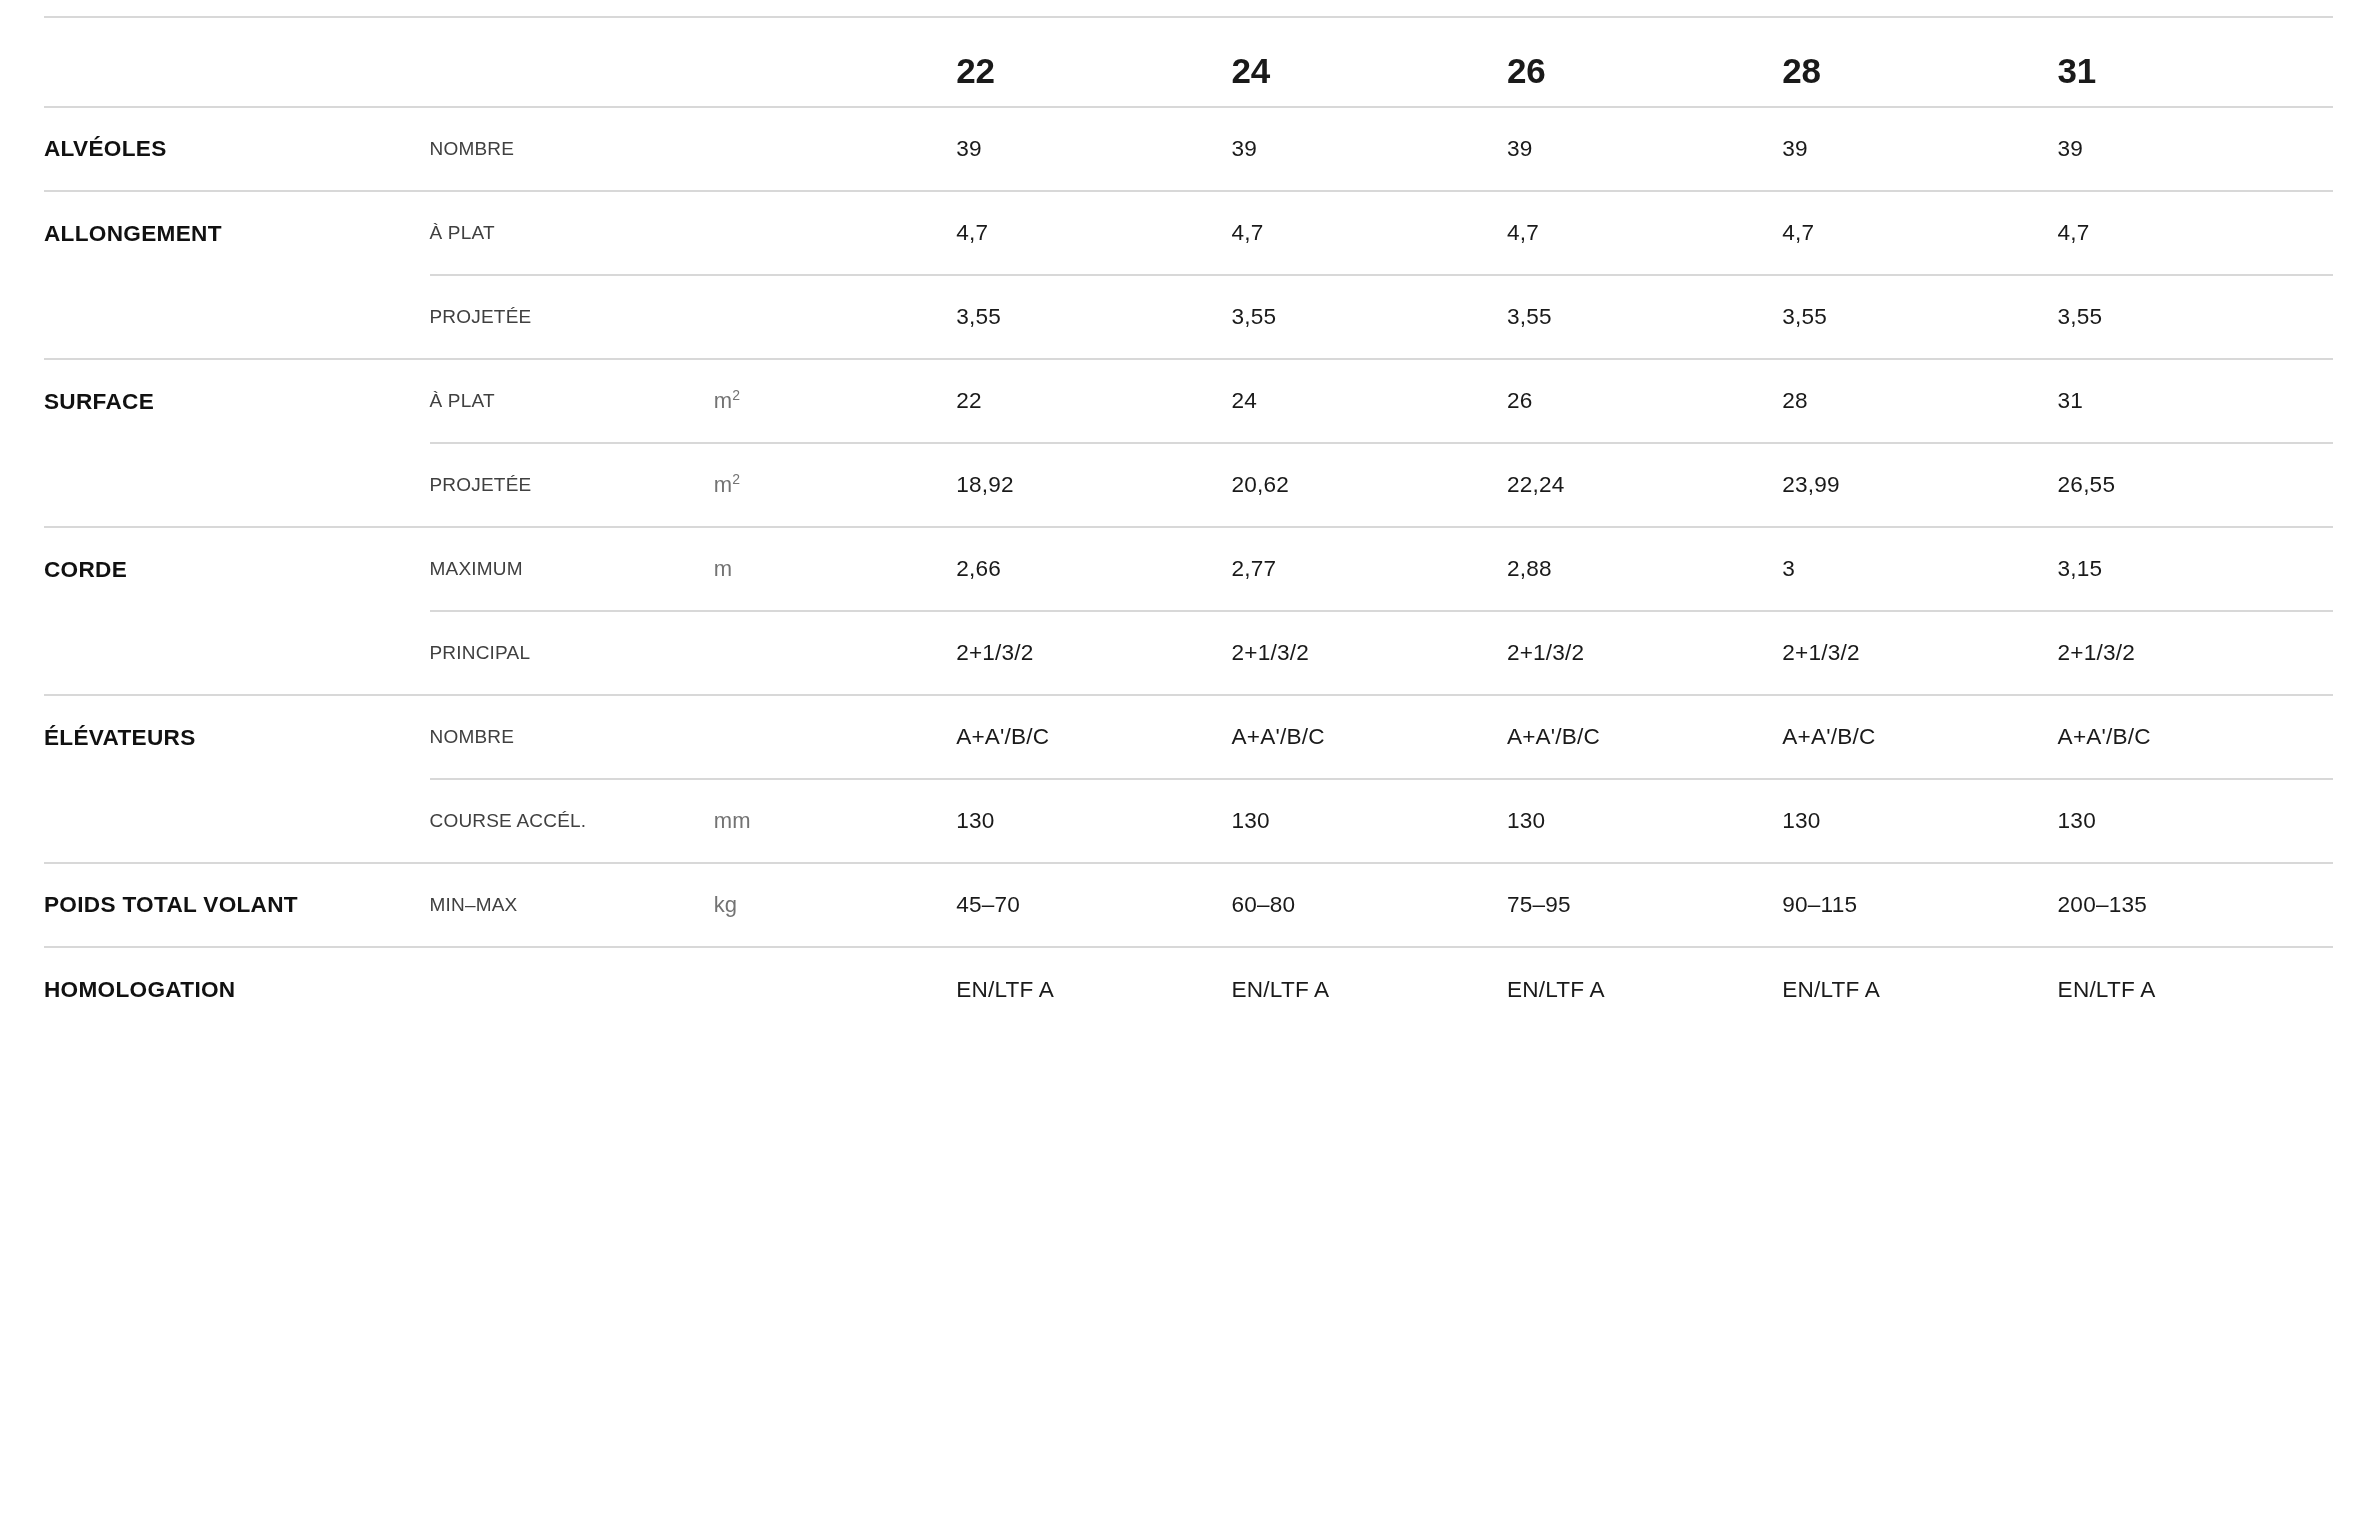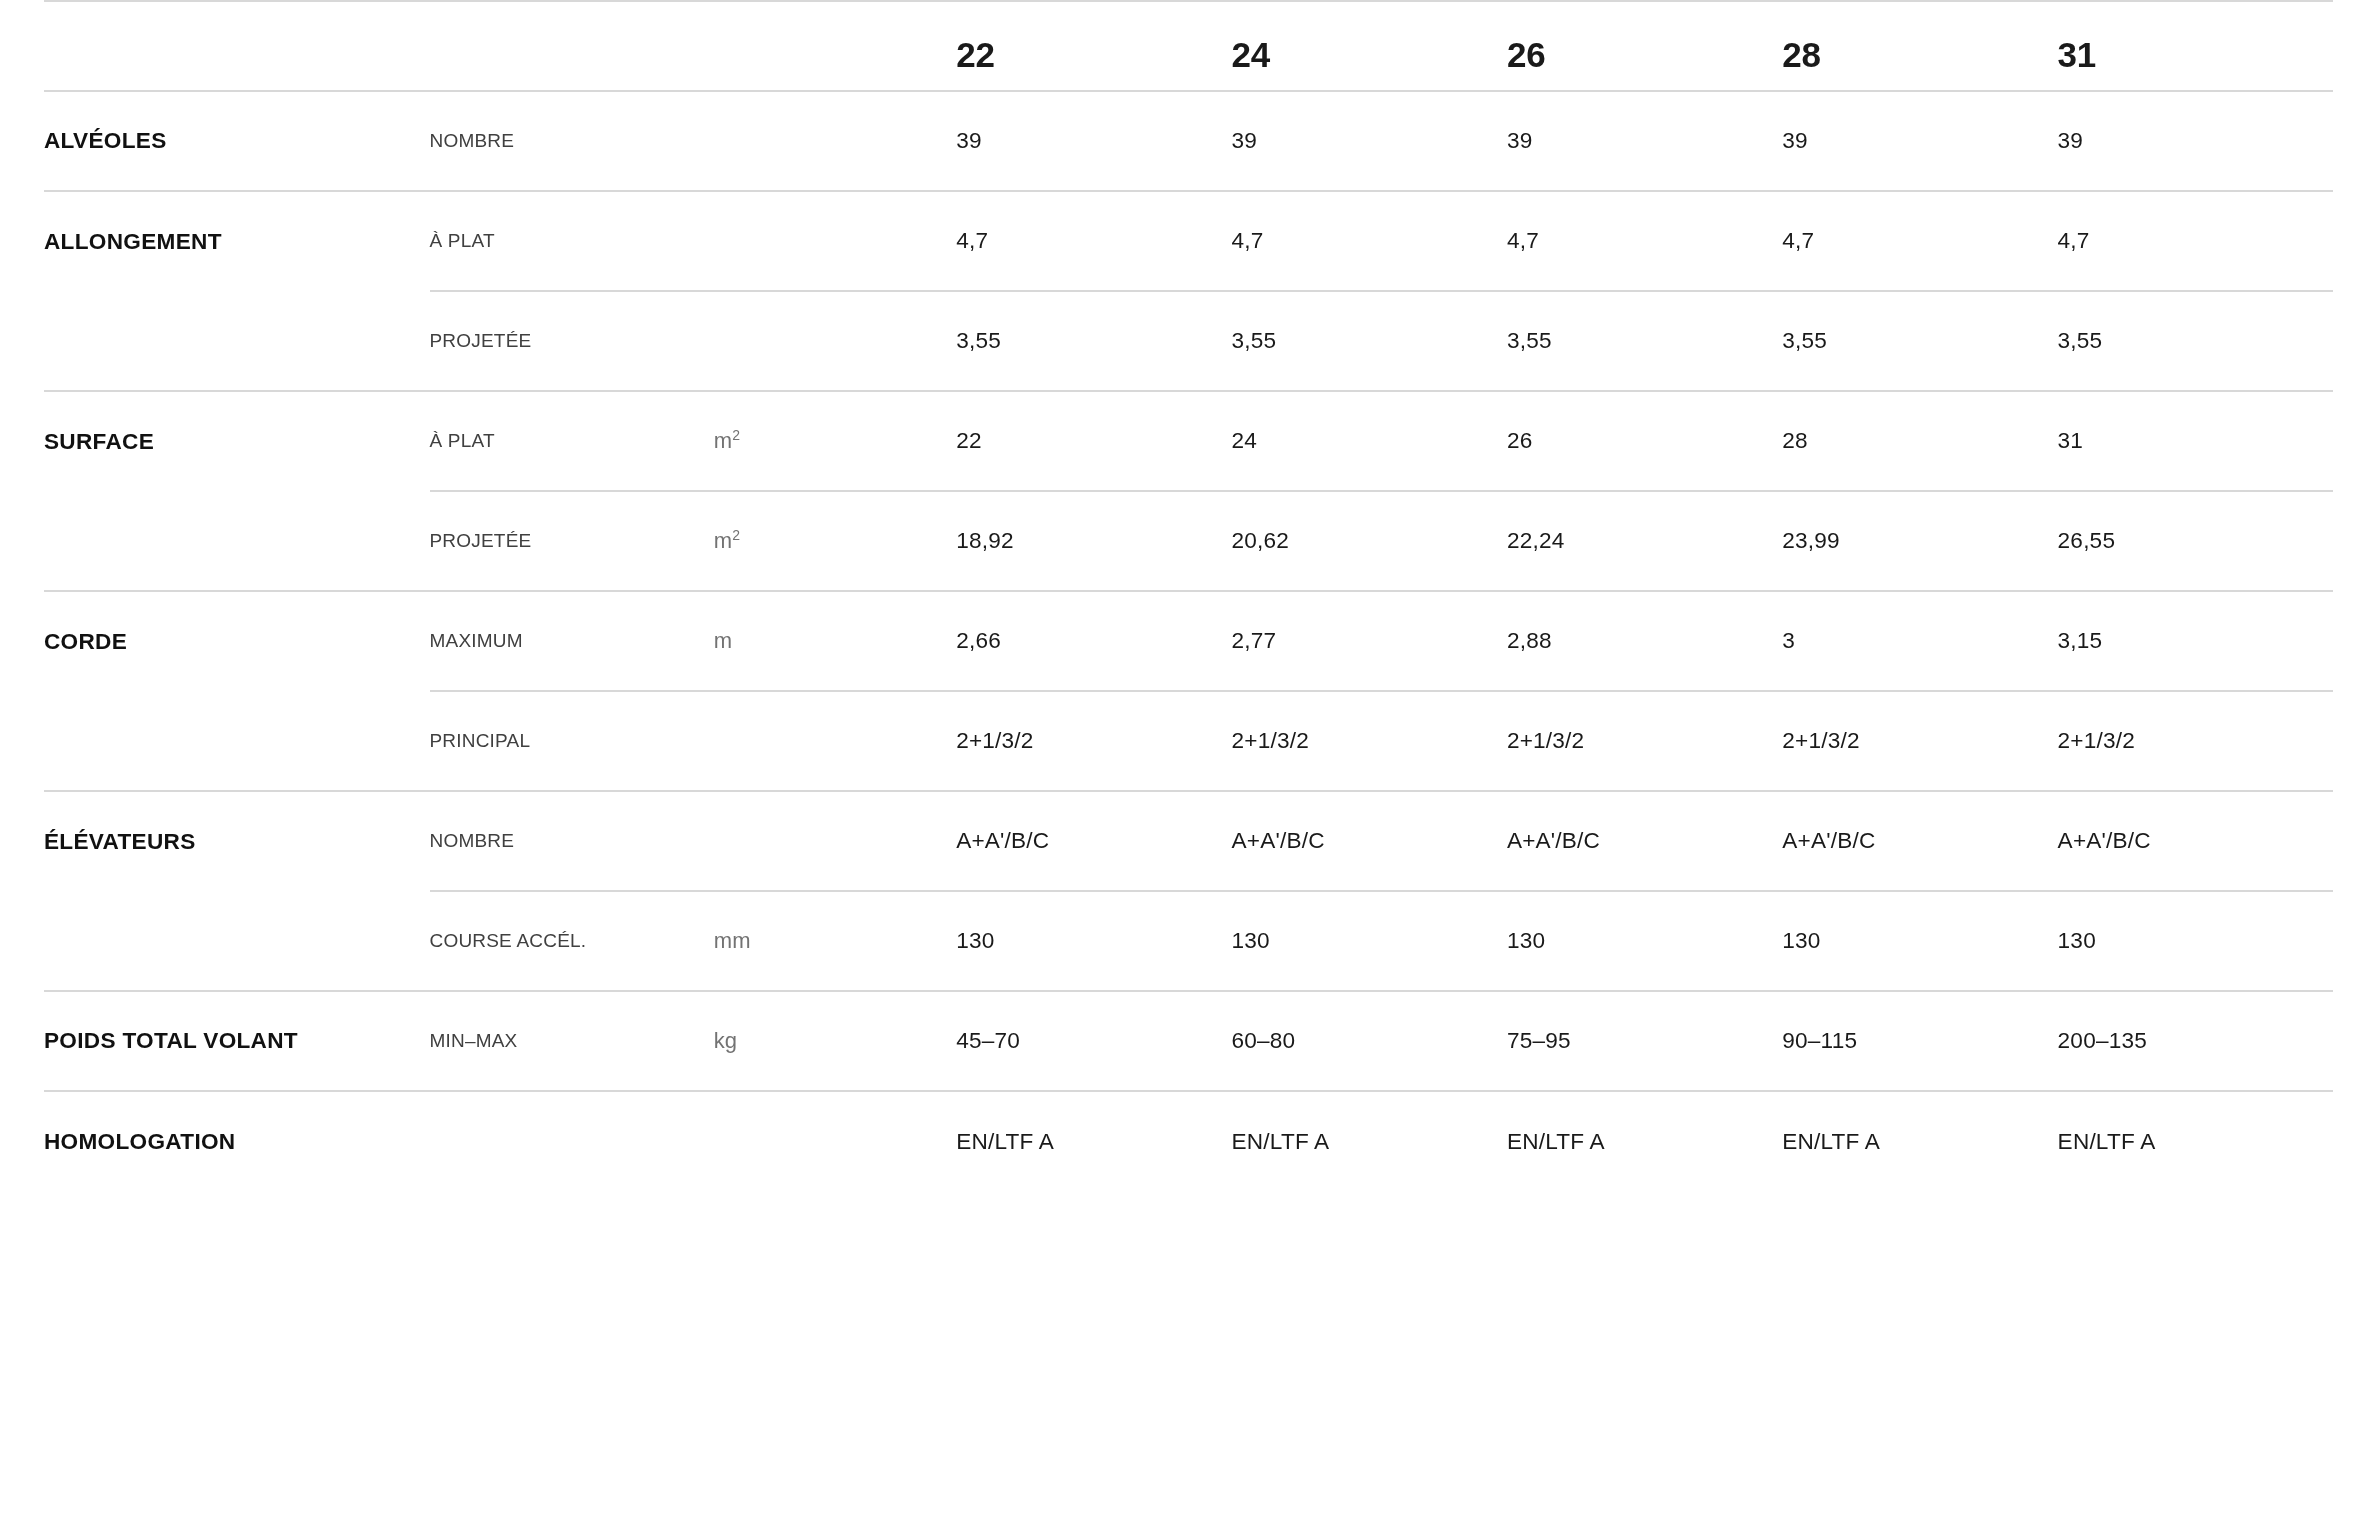--- a/index.html
+++ b/index.html
@@ -13,21 +13,21 @@
     font-family: "Liberation Sans", sans-serif;
     color: #1a1a1a;
     -webkit-font-smoothing: antialiased;
   }
 
   #spec-sheet {
     position: relative;
     width: 2377px;
     height: 1540px;
     box-sizing: border-box;
-    padding: 0 44px 0 44px;
+    padding: 16px 44px 0 44px;
     overflow: hidden;
   }
 
   table.spec-table {
     width: 2289px;
     border-collapse: collapse;
     table-layout: fixed;
     margin: 0;
   }
 
@@ -60,21 +60,21 @@
   .hdr-num {
     font-size: 35px;
     font-weight: bold;
     letter-spacing: -0.2px;
     color: #1a1a1a;
     line-height: 1;
   }
 
   
   tr.data-row {
-    height: 100px;
+    height: 84px;
   }
   tr.data-row > td {
     border-top: 2.5px solid #d8d8d8;
   }
   
   tr.data-row.continuation > td.cell-cat {
     border-top: 0;
   }
   tr.data-row.last-row > td {
     border-bottom: 0;

